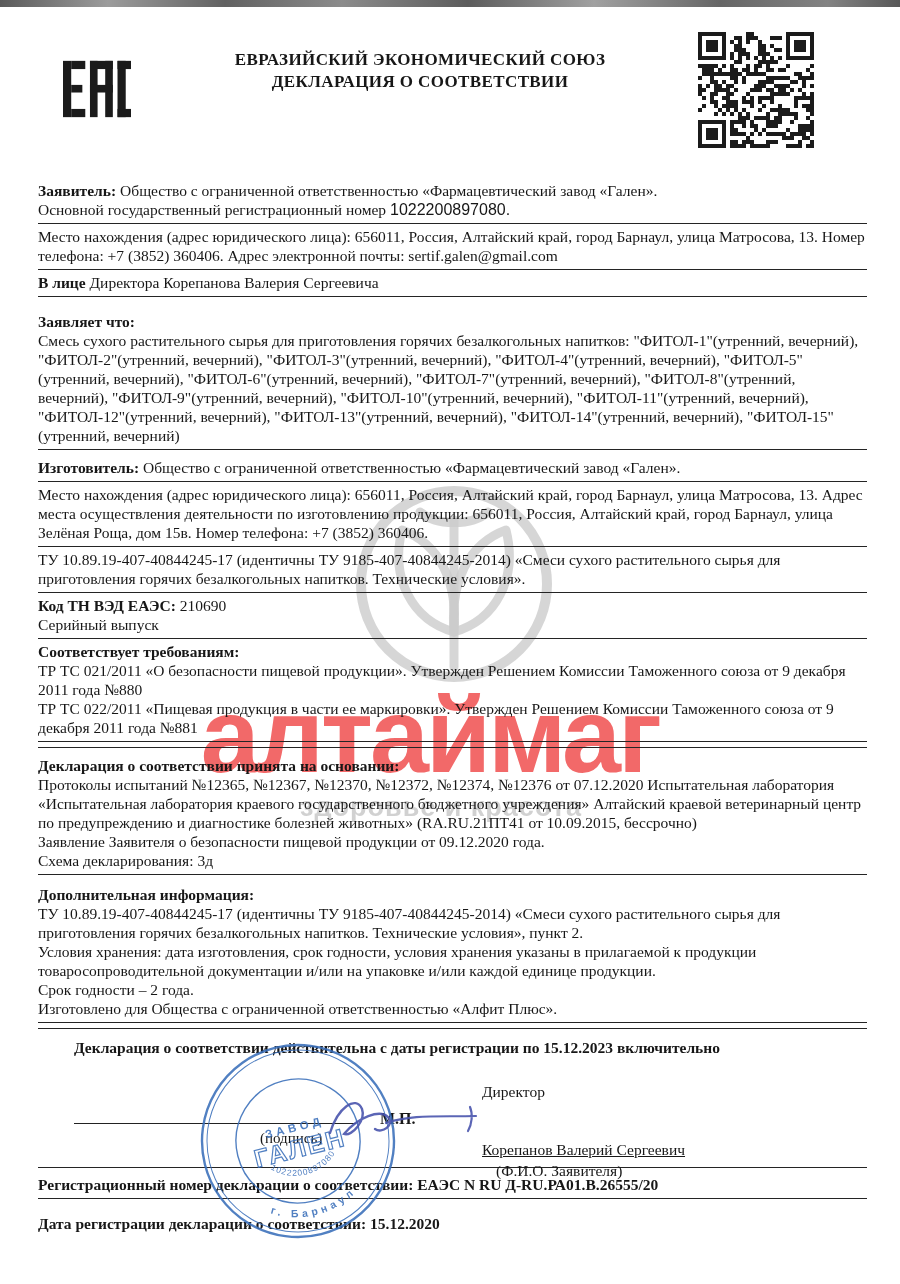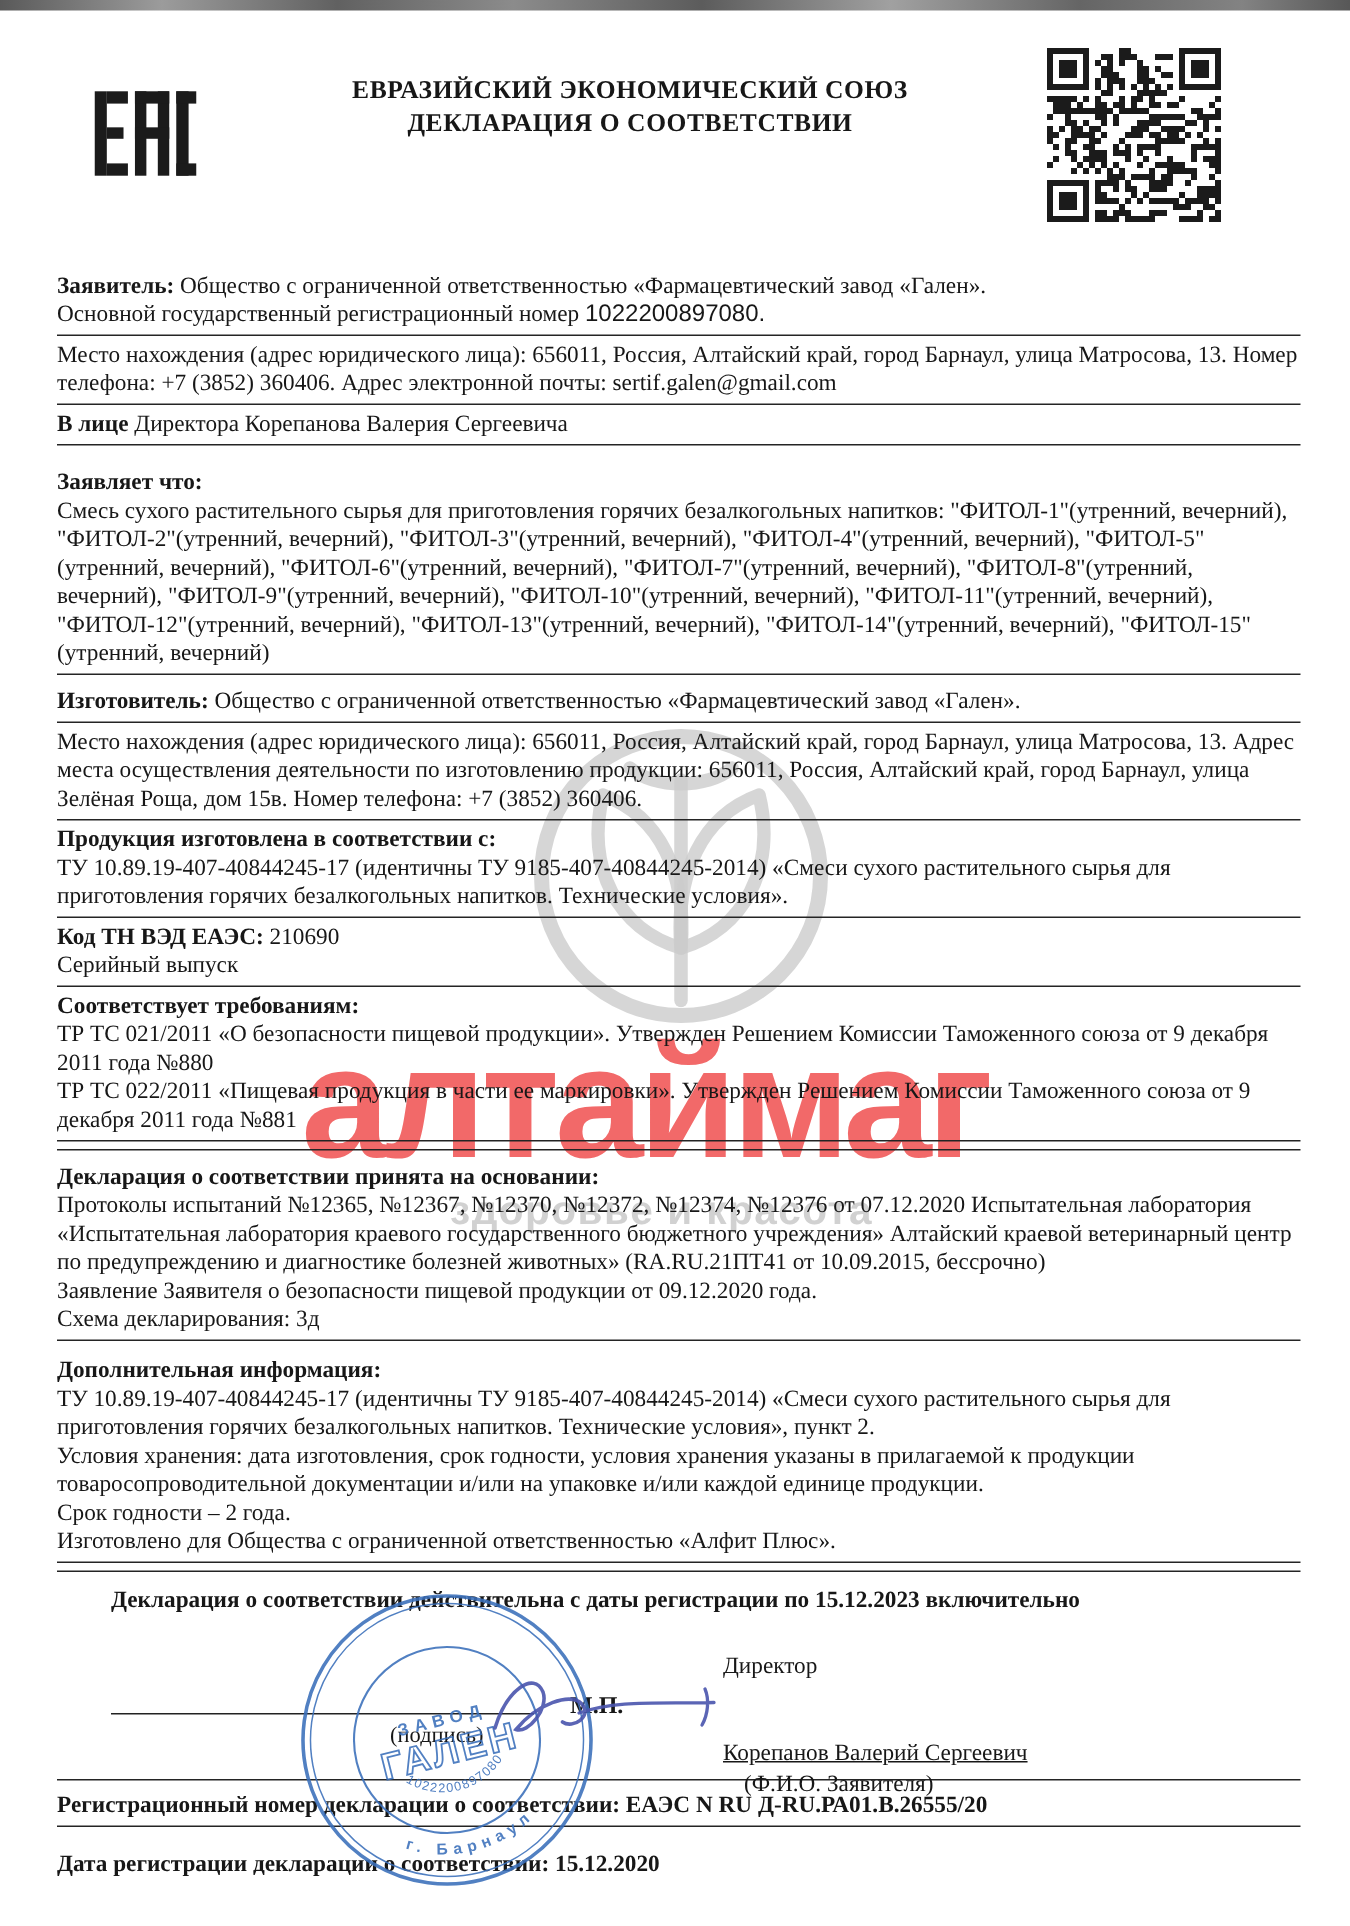--- a/index.html
+++ b/index.html
@@ -438,21 +438,20 @@
 
     <div class="row pt8">
       <span style="font-weight:bold">Изготовитель:</span><span> Общество с ограниченной ответственностью «Фармацевтический завод «Гален».</span>
     </div>
 
     <div class="row">
       <span>Место нахождения (адрес юридического лица): 656011, Россия, Алтайский край, город Барнаул, улица Матросова, 13. Адрес места осуществления деятельности по изготовлению продукции: 656011, Россия, Алтайский край, город Барнаул, улица Зелёная Роща, дом 15в. Номер телефона: +7 (3852) 360406.</span>
     </div>
 
     <div class="row">
-      <span class="ln" style="font-weight:bold">Продукция изготовлена в соответствии с:</span>
       <span>ТУ 10.89.19-407-40844245-17 (идентичны ТУ 9185-407-40844245-2014) «Смеси сухого растительного сырья для приготовления горячих безалкогольных напитков. Технические условия».</span>
     </div>
 
     <div class="row">
       <span style="font-weight:bold">Код ТН ВЭД ЕАЭС:</span><span> 210690</span>
       <span class="ln">Серийный выпуск</span>
     </div>
 
     <div class="row">
       <span class="ln" style="font-weight:bold">Соответствует требованиям:</span>

